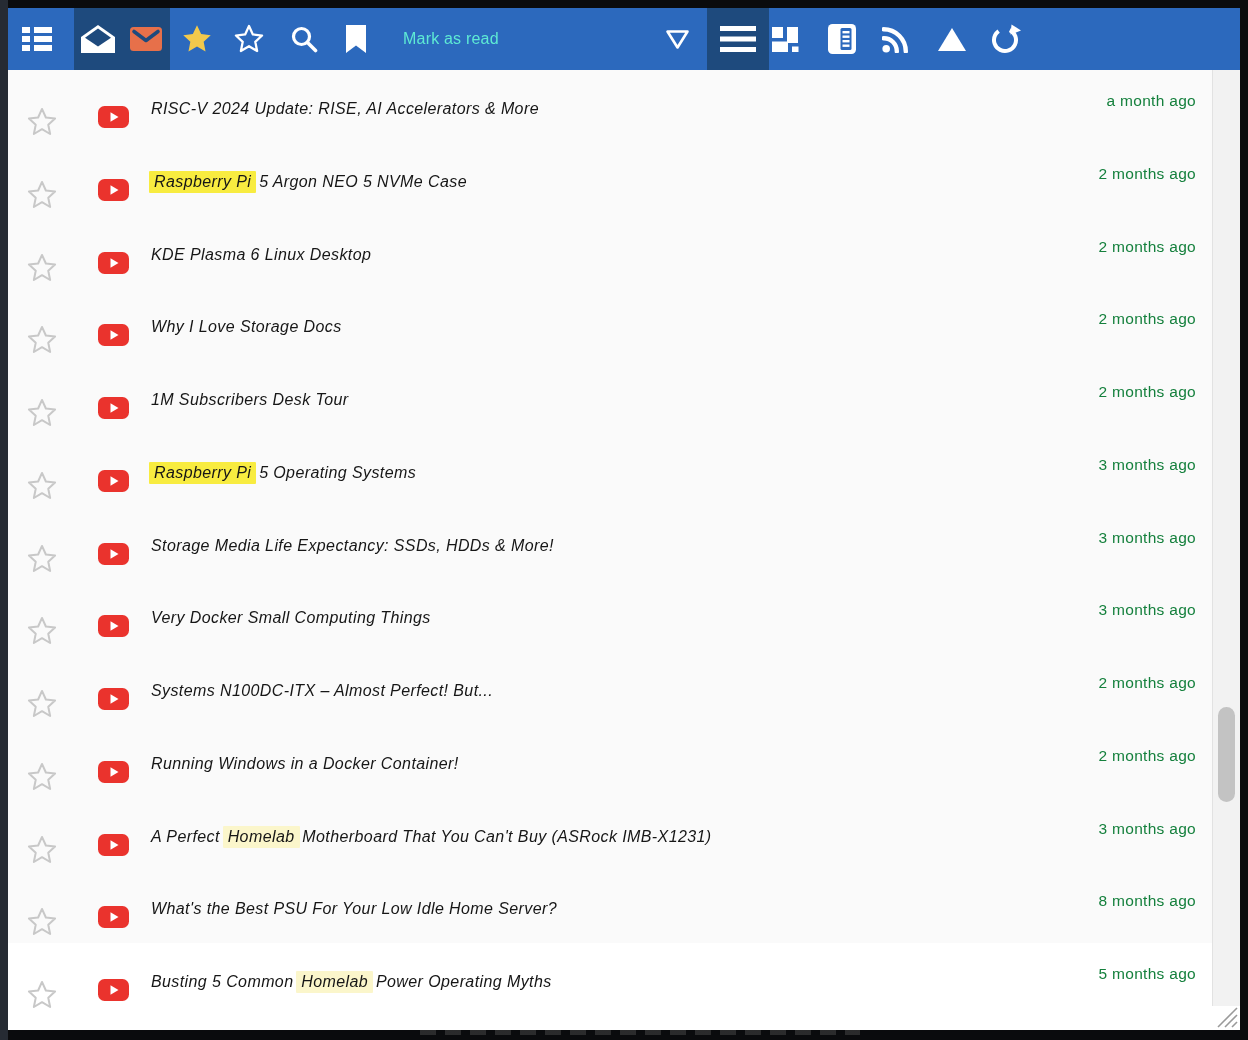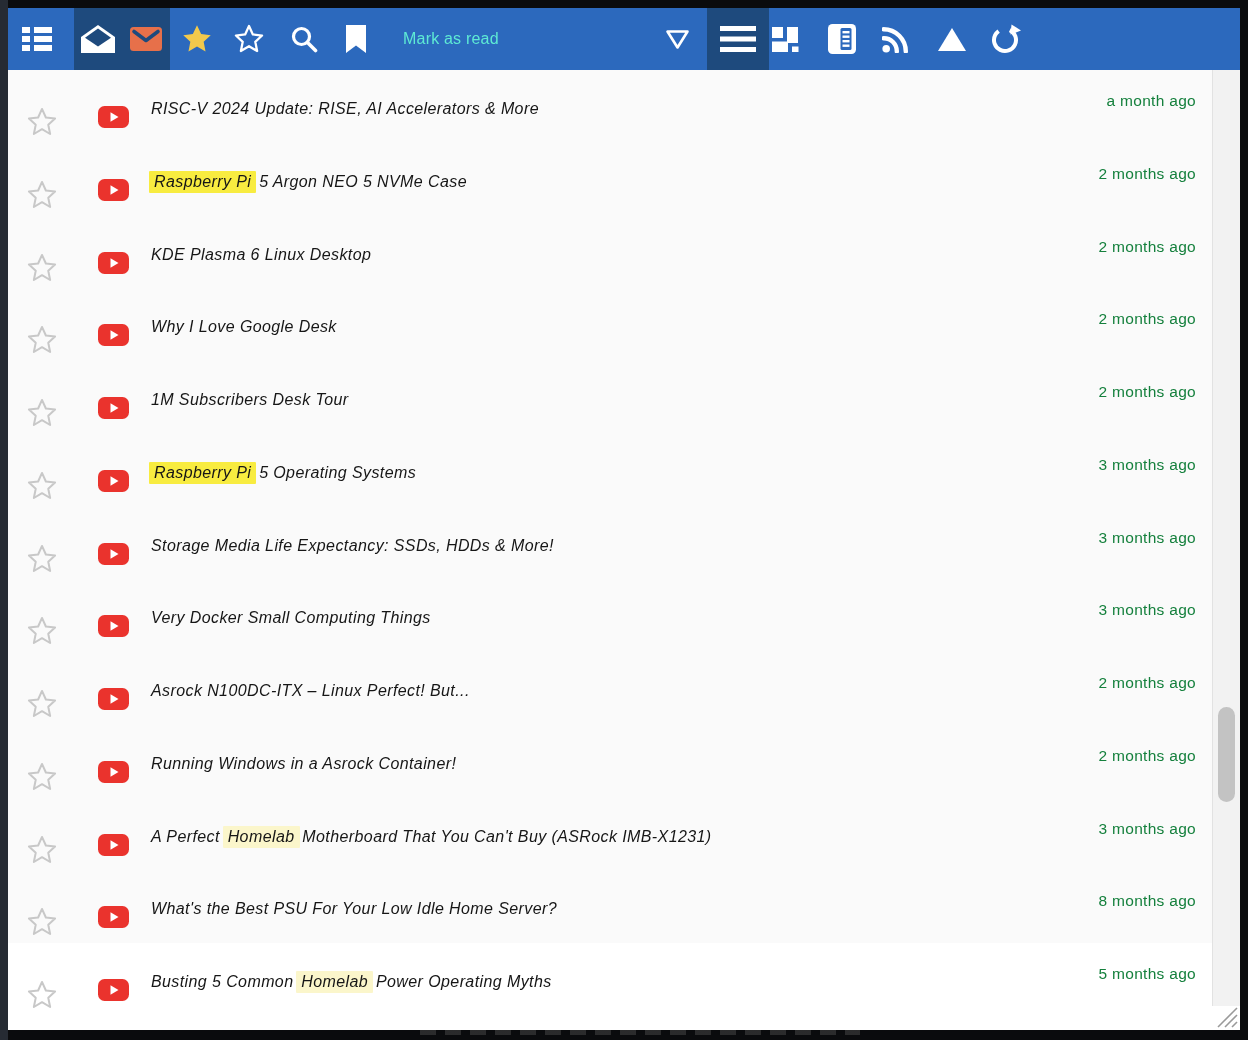--- a/index.html
+++ b/index.html
@@ -252,21 +252,21 @@
       <svg width="32" height="32" viewBox="0 0 24 24">
         <path d="M12 2.2 L14.9 8.6 L21.8 9.4 L16.7 14.1 L18.1 21 L12 17.4 L5.9 21 L7.3 14.1 L2.2 9.4 L9.1 8.6 Z" fill="none" stroke="#c8c8c8" stroke-width="1.5" stroke-linejoin="round"></path>
       </svg>
     </span>
     <span class="row-favicon">
       <svg width="31" height="22" viewBox="0 0 31 22">
         <rect width="31" height="22" rx="6.5" fill="#ea332d"></rect>
         <path d="M12.5 6.2 L20.5 11 L12.5 15.8 Z" fill="#fff"></path>
       </svg>
     </span>
-    <span class="row-title"><span>Why I Love Google Desk</span></span>
+    <span class="row-title"><span>Why I Love Storage Docs</span></span>
     <span class="row-time">2 months ago</span>
   </div>
         <div class="row">
     <span class="row-star">
       <svg width="32" height="32" viewBox="0 0 24 24">
         <path d="M12 2.2 L14.9 8.6 L21.8 9.4 L16.7 14.1 L18.1 21 L12 17.4 L5.9 21 L7.3 14.1 L2.2 9.4 L9.1 8.6 Z" fill="none" stroke="#c8c8c8" stroke-width="1.5" stroke-linejoin="round"></path>
       </svg>
     </span>
     <span class="row-favicon">
       <svg width="31" height="22" viewBox="0 0 31 22">
@@ -327,36 +327,36 @@
       <svg width="32" height="32" viewBox="0 0 24 24">
         <path d="M12 2.2 L14.9 8.6 L21.8 9.4 L16.7 14.1 L18.1 21 L12 17.4 L5.9 21 L7.3 14.1 L2.2 9.4 L9.1 8.6 Z" fill="none" stroke="#c8c8c8" stroke-width="1.5" stroke-linejoin="round"></path>
       </svg>
     </span>
     <span class="row-favicon">
       <svg width="31" height="22" viewBox="0 0 31 22">
         <rect width="31" height="22" rx="6.5" fill="#ea332d"></rect>
         <path d="M12.5 6.2 L20.5 11 L12.5 15.8 Z" fill="#fff"></path>
       </svg>
     </span>
-    <span class="row-title"><span>Asrock N100DC-ITX – Linux Perfect! But...</span></span>
-    <span class="row-time">2 months ago</span>
-  </div>
-        <div class="row">
-    <span class="row-star">
-      <svg width="32" height="32" viewBox="0 0 24 24">
-        <path d="M12 2.2 L14.9 8.6 L21.8 9.4 L16.7 14.1 L18.1 21 L12 17.4 L5.9 21 L7.3 14.1 L2.2 9.4 L9.1 8.6 Z" fill="none" stroke="#c8c8c8" stroke-width="1.5" stroke-linejoin="round"></path>
-      </svg>
-    </span>
-    <span class="row-favicon">
-      <svg width="31" height="22" viewBox="0 0 31 22">
-        <rect width="31" height="22" rx="6.5" fill="#ea332d"></rect>
-        <path d="M12.5 6.2 L20.5 11 L12.5 15.8 Z" fill="#fff"></path>
-      </svg>
-    </span>
-    <span class="row-title"><span>Running Windows in a Asrock Container!</span></span>
+    <span class="row-title"><span>Systems N100DC-ITX – Almost Perfect! But...</span></span>
+    <span class="row-time">2 months ago</span>
+  </div>
+        <div class="row">
+    <span class="row-star">
+      <svg width="32" height="32" viewBox="0 0 24 24">
+        <path d="M12 2.2 L14.9 8.6 L21.8 9.4 L16.7 14.1 L18.1 21 L12 17.4 L5.9 21 L7.3 14.1 L2.2 9.4 L9.1 8.6 Z" fill="none" stroke="#c8c8c8" stroke-width="1.5" stroke-linejoin="round"></path>
+      </svg>
+    </span>
+    <span class="row-favicon">
+      <svg width="31" height="22" viewBox="0 0 31 22">
+        <rect width="31" height="22" rx="6.5" fill="#ea332d"></rect>
+        <path d="M12.5 6.2 L20.5 11 L12.5 15.8 Z" fill="#fff"></path>
+      </svg>
+    </span>
+    <span class="row-title"><span>Running Windows in a Docker Container!</span></span>
     <span class="row-time">2 months ago</span>
   </div>
         <div class="row">
     <span class="row-star">
       <svg width="32" height="32" viewBox="0 0 24 24">
         <path d="M12 2.2 L14.9 8.6 L21.8 9.4 L16.7 14.1 L18.1 21 L12 17.4 L5.9 21 L7.3 14.1 L2.2 9.4 L9.1 8.6 Z" fill="none" stroke="#c8c8c8" stroke-width="1.5" stroke-linejoin="round"></path>
       </svg>
     </span>
     <span class="row-favicon">
       <svg width="31" height="22" viewBox="0 0 31 22">

